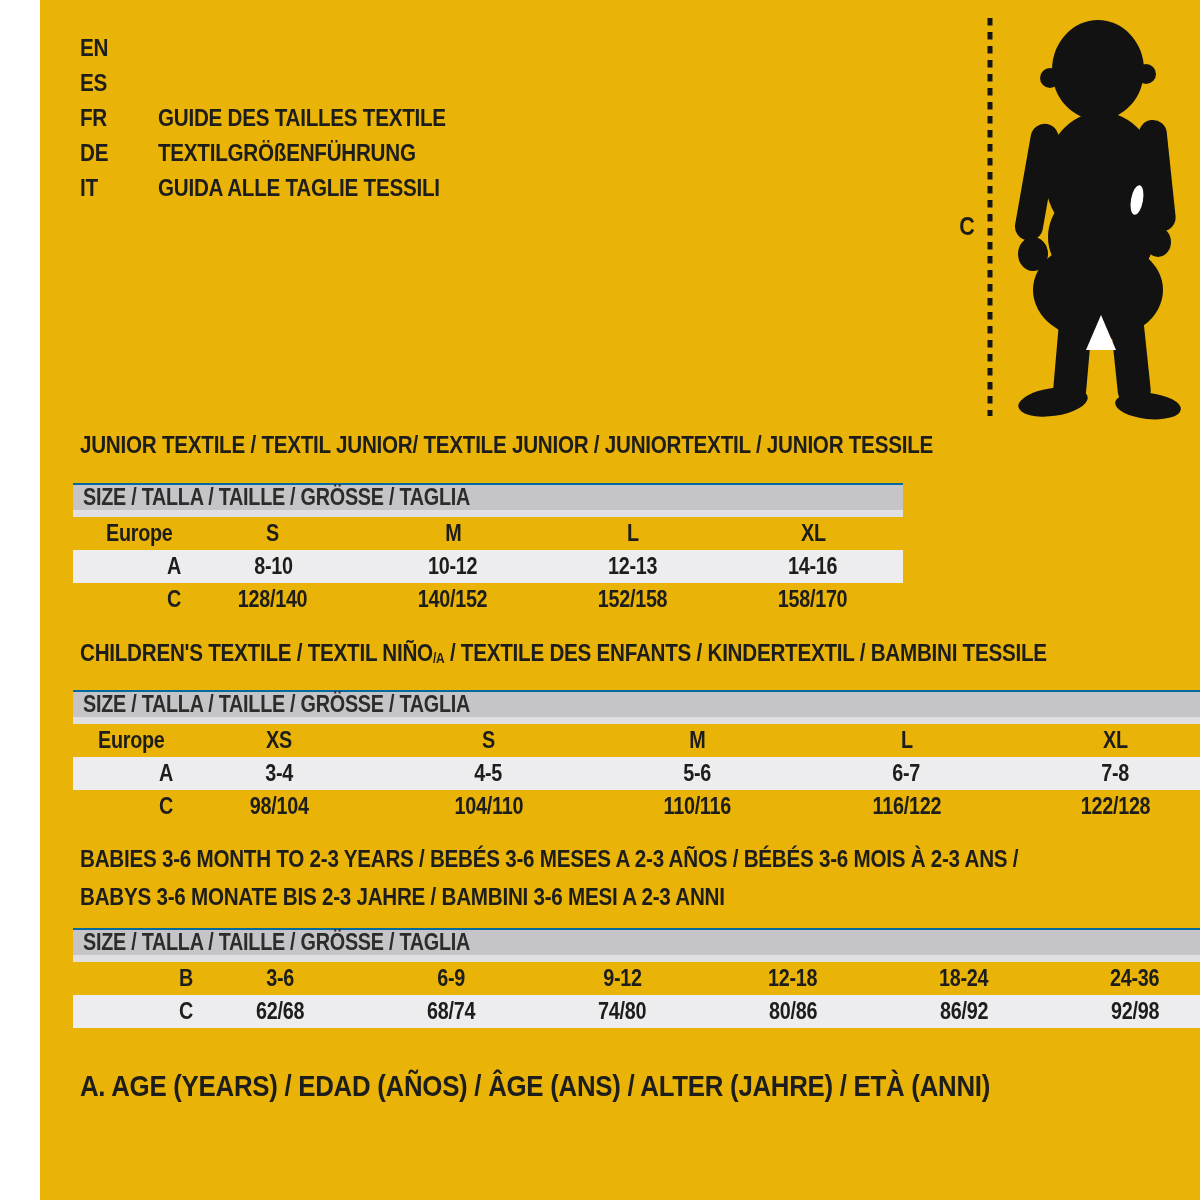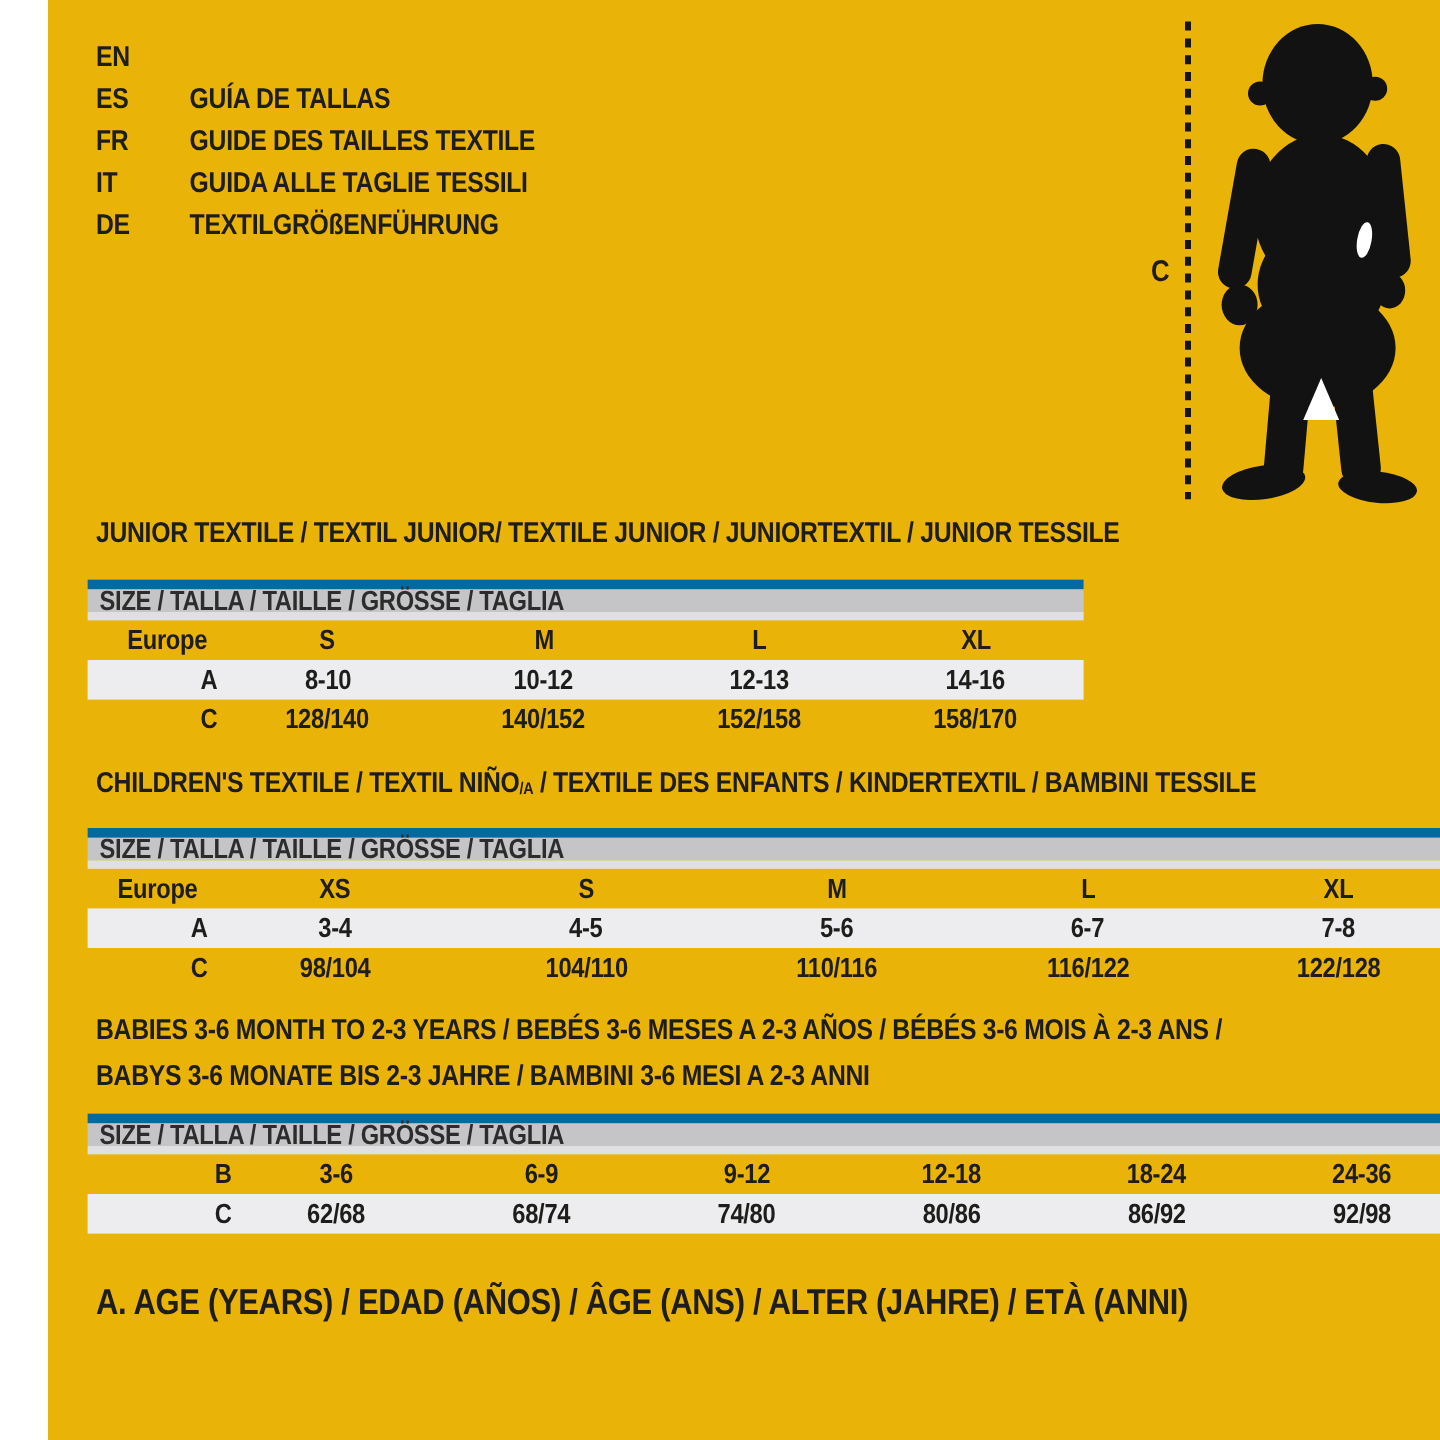--- a/index.html
+++ b/index.html
@@ -20,21 +20,21 @@
   
   .figure-svg { position: absolute; left: 898px; top: 12px; }
   .c-label { position: absolute; left: 912px; top: 212px; width: 30px; text-align: center; font-size: 25px; }
 
   
   .sec-title { position: absolute; margin: 0; font-size: 24px; font-weight: 700; line-height: 26px; }
   .sub-sz { font-size: 14px; vertical-align: -2px; }
 
   
   .stable { position: absolute; }
-  .size-bar { height: 27px; box-sizing: border-box; background: #c5c5c7; border-top: 8px solid #0369a1;
+  .size-bar { height: 27px; box-sizing: border-box; background: #c5c5c7; border-top: 2px solid #0369a1;
               display: flex; align-items: center; padding-left: 10px; color: #2c2c2c; font-size: 23px; }
   .size-strip { height: 7px; background: #e0e0e2; }
   .trow { display: grid; height: 33px; align-items: center; font-size: 23px; }
   .trow.alt { background: #ededef; }
   .t-junior   .trow { grid-template-columns: 110px repeat(4, 1fr); }
   .t-children .trow { grid-template-columns: 102px repeat(5, 1fr); }
   .t-babies   .trow { grid-template-columns: 122px repeat(6, 1fr); }
   .cell { text-align: center; overflow: visible; }
   .cell.rlabel { text-align: right; padding-left: 12px; }
   .t-junior   { left: 33px; top: 483px; width: 830px; }
@@ -53,33 +53,32 @@
 <body>
 
 <div class="canvas">
 
   <section class="lang-block">
     <div class="lang-row">
       <span><span class="cx cxl">EN</span></span>
     </div>
     <div class="lang-row">
       <span><span class="cx cxl">ES</span></span>
-      <span><span class="cx cxl">GUÍA DE TALLAS</span></span>
     </div>
     <div class="lang-row">
       <span><span class="cx cxl">FR</span></span>
       <span><span class="cx cxl">GUIDE DES TAILLES TEXTILE</span></span>
     </div>
     <div class="lang-row">
+      <span><span class="cx cxl">DE</span></span>
+      <span><span class="cx cxl">TEXTILGRÖßENFÜHRUNG</span></span>
+    </div>
+    <div class="lang-row">
       <span><span class="cx cxl">IT</span></span>
       <span><span class="cx cxl">GUIDA ALLE TAGLIE TESSILI</span></span>
-    </div>
-    <div class="lang-row">
-      <span><span class="cx cxl">DE</span></span>
-      <span><span class="cx cxl">TEXTILGRÖßENFÜHRUNG</span></span>
     </div>
   </section>
 
   <svg class="figure-svg" width="248" height="408" viewBox="0 0 248 408">
     <line x1="52" y1="6" x2="52" y2="404" stroke="#161616" stroke-width="5" stroke-dasharray="7.5 6.5"></line>
     <g transform="translate(70,0)" fill="#121212">
       <ellipse cx="90" cy="58" rx="46" ry="50"></ellipse>
       <circle cx="42" cy="66" r="10"></circle>
       <circle cx="138" cy="62" r="10"></circle>
       <ellipse cx="93" cy="165" rx="56" ry="65"></ellipse>

